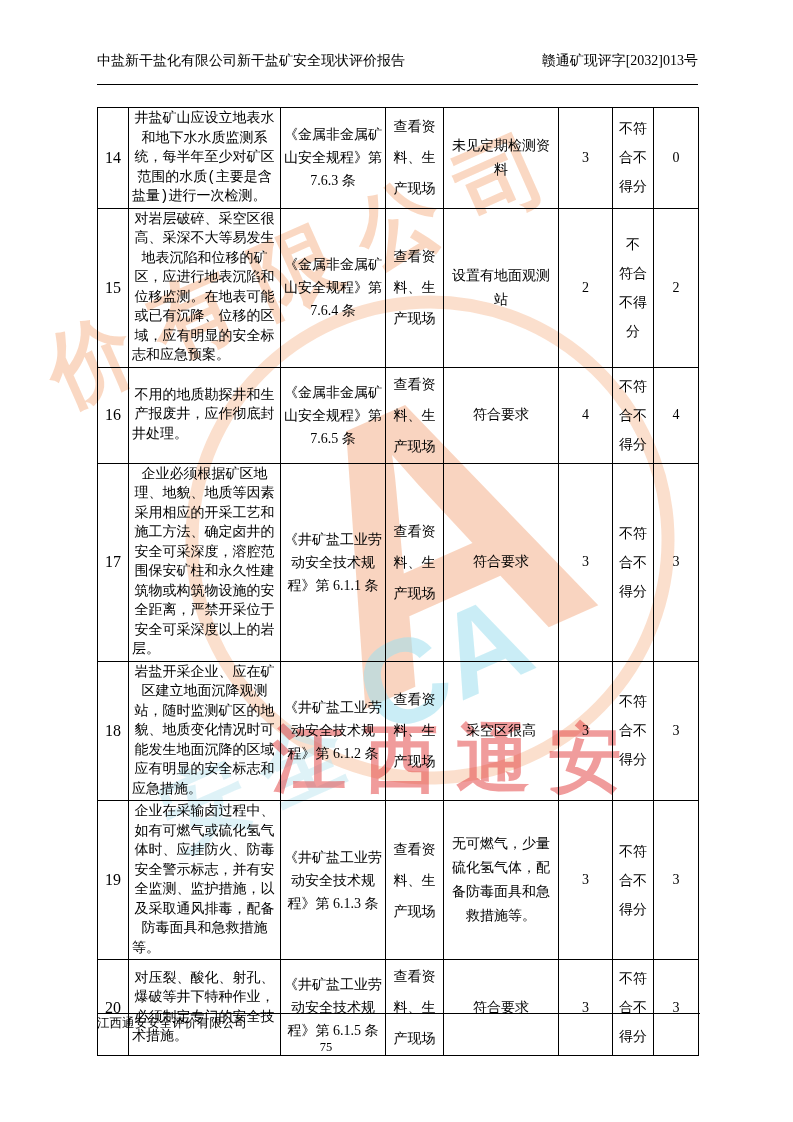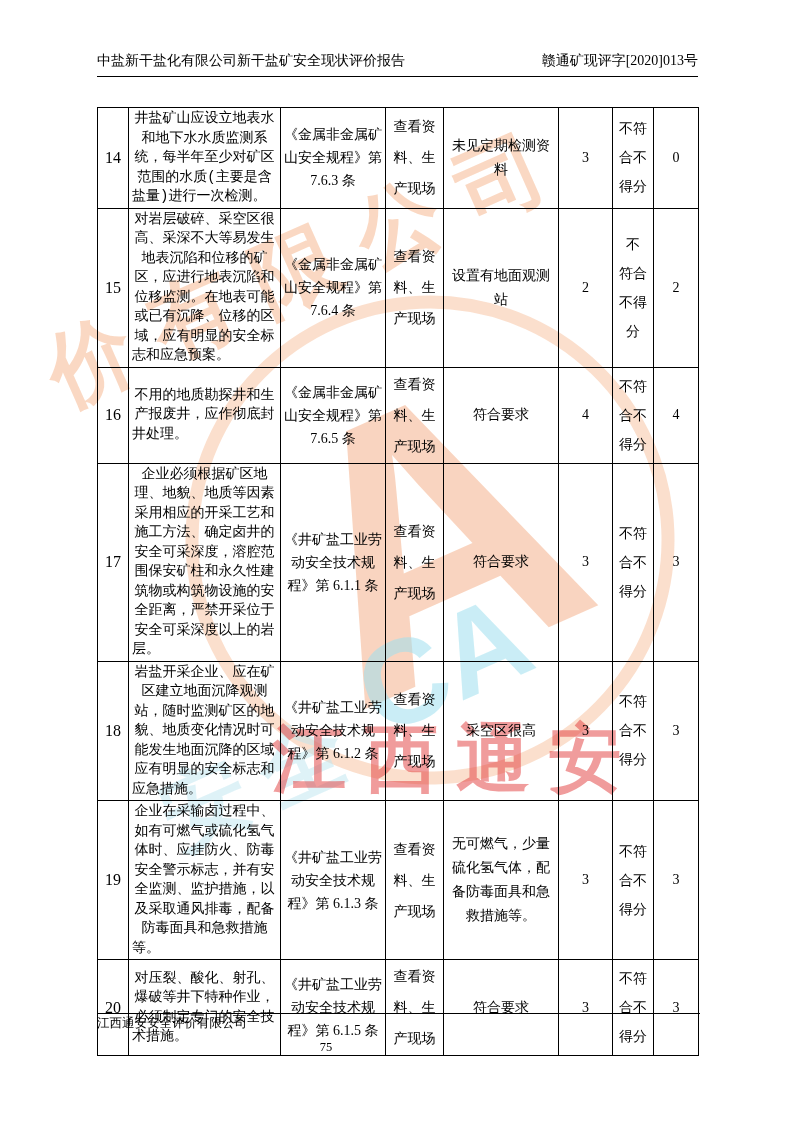--- a/index.html
+++ b/index.html
@@ -7,21 +7,21 @@
     position:relative;width:793px;height:1122px;background:#ffffff;
     margin:0 auto;overflow:hidden;
     font-family:"Liberation Serif","DejaVu Serif",serif;color:#000;
   }
   
   .watermark{position:absolute;inset:0;z-index:0;pointer-events:none;}
   
   .header{
     position:absolute;left:97px;top:52px;width:601px;z-index:2;
     display:flex;justify-content:space-between;align-items:flex-end;
-    font-size:14px;padding-bottom:6px;border-bottom:1.5px solid #000;
+    font-size:14px;padding-bottom:14px;border-bottom:1.5px solid #000;
   }
   
   table.report{
     position:absolute;left:97px;top:107px;width:601px;z-index:1;
     border-collapse:collapse;table-layout:fixed;font-size:14px;
     border:1.5px solid #000;
   }
   table.report td{
     border:1px solid #000;text-align:center;vertical-align:middle;
     padding:1px 3px;overflow:hidden;
@@ -56,21 +56,21 @@
       <text x="430" y="668" font-size="380" font-weight="bold" text-anchor="middle" fill="#f29b6a" opacity="0.42">A</text>
       <text x="392" y="700" font-size="120" font-weight="bold" text-anchor="middle" fill="#9fe0ef" opacity="0.55">CA</text>
       <text x="430" y="268" font-size="86" font-weight="bold" text-anchor="middle" fill="#f5ab7c" opacity="0.45" letter-spacing="26">价有限公司</text>
       <text x="180" y="720" font-size="86" font-weight="bold" text-anchor="middle" fill="#bfe6f0" opacity="0.5" letter-spacing="20">安全</text>
     </g>
     <text x="272" y="784" font-size="74" font-weight="bold" font-family="Liberation Sans, sans-serif" fill="#e23b3b" opacity="0.5" letter-spacing="18">江西通安</text>
   </svg>
 
   <div class="header">
     <span>中盐新干盐化有限公司新干盐矿安全现状评价报告</span>
-    <span>赣通矿现评字[2020]013号</span>
+    <span>赣通矿现评字[2032]013号</span>
   </div>
 
   <table class="report">
     <colgroup>
       <col style="width:31px">
         <col style="width:152px">
         <col style="width:105px">
       <col style="width:58px">
         <col style="width:115px">
         <col style="width:54px">

